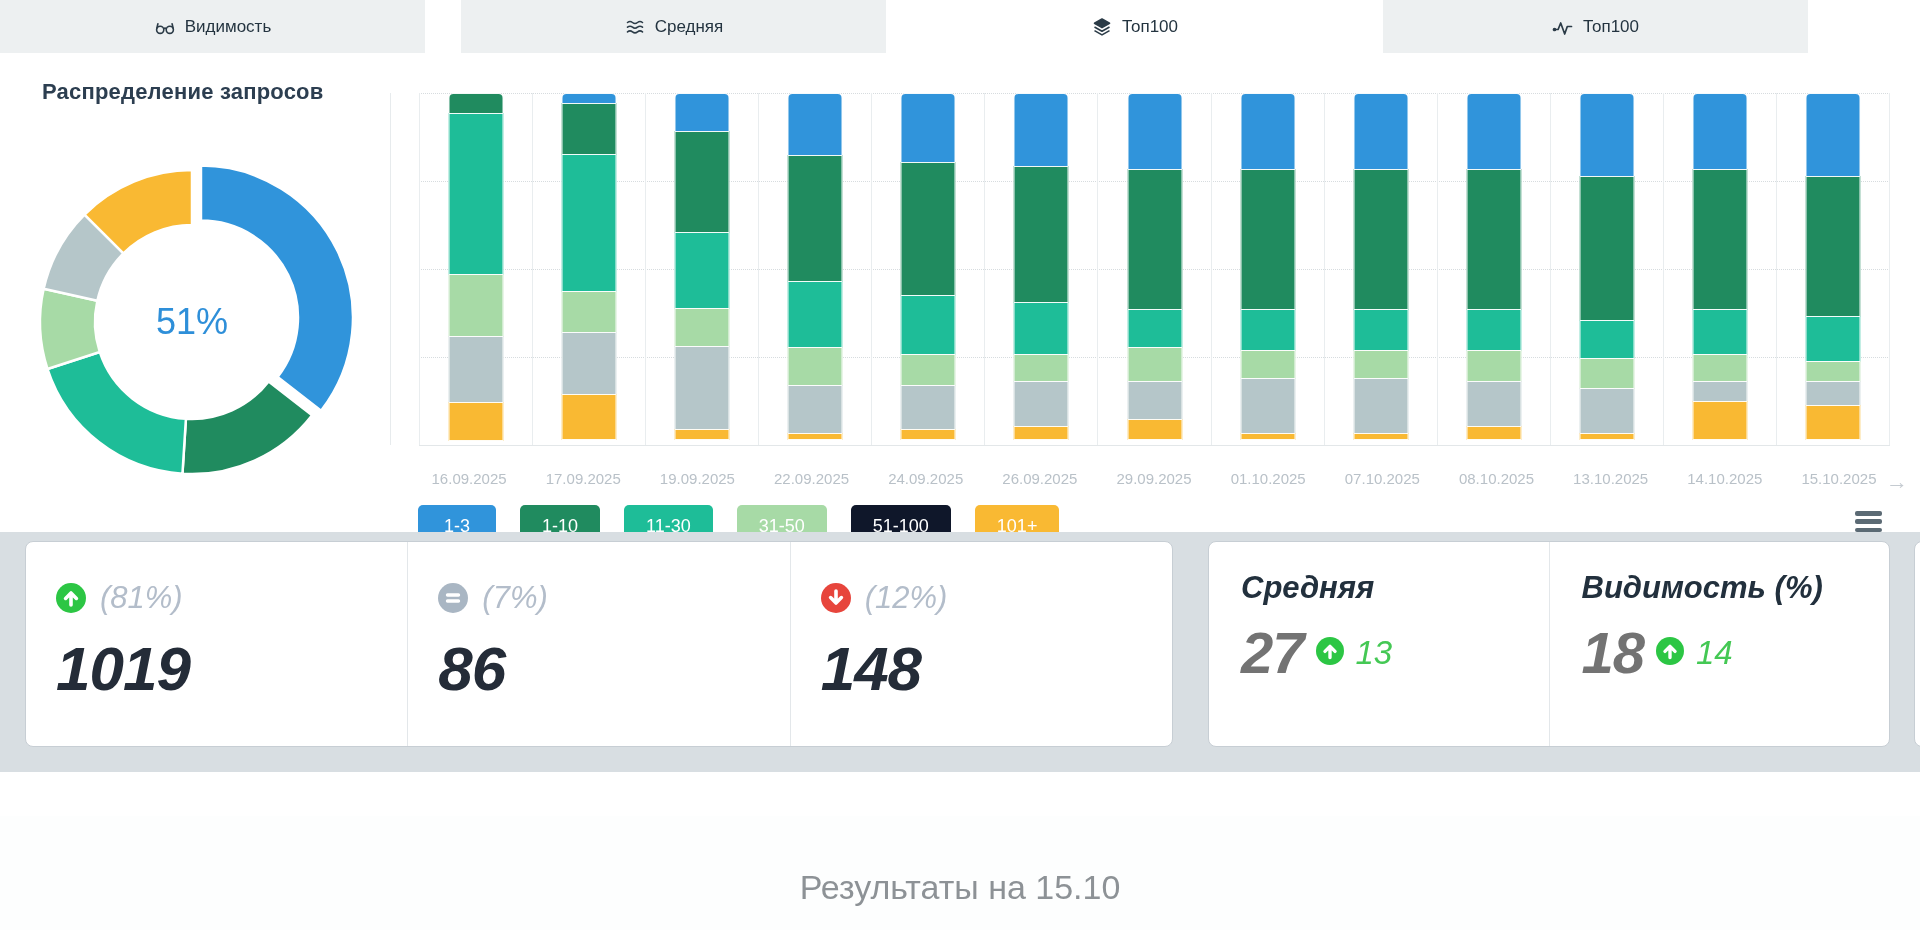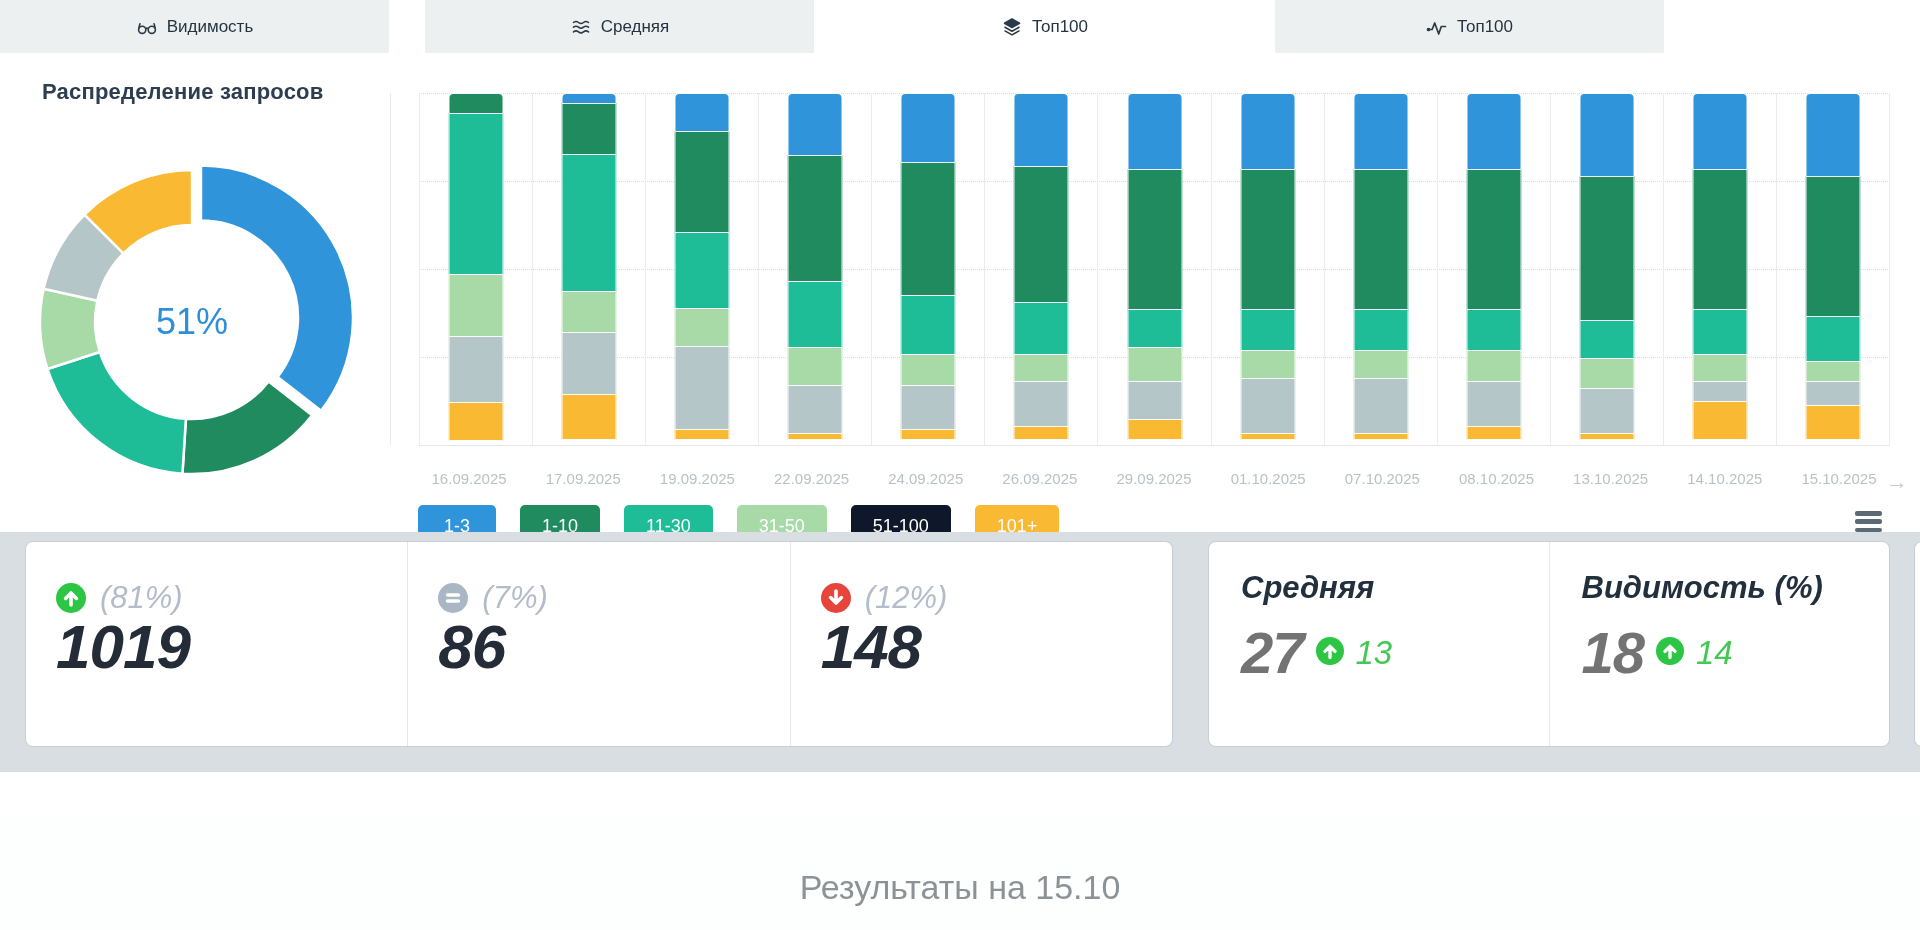--- a/index.html
+++ b/index.html
@@ -3,21 +3,21 @@
 <meta charset="utf-8">
 <style>
   html,body{margin:0;padding:0;}
   body{
     width:1920px;height:930px;position:relative;overflow:hidden;
     background:#fff;
     font-family:"Liberation Sans","DejaVu Sans",sans-serif;
     color:#243440;
   }
   
-  .tabbar{position:absolute;left:0;top:0;width:1664px;height:53px;display:flex;gap:36px;}
+  .tabbar{position:absolute;left:0;top:0;width:1808px;height:53px;display:flex;gap:36px;}
   .tab{
     flex:1;display:flex;align-items:center;justify-content:center;gap:9px;
     background:#edf0f1;font-size:17px;font-weight:500;color:#243440;cursor:pointer;
   }
   .tab.active{background:#ffffff;}
   .tab svg{display:block;}
   
   .chart-section{position:absolute;left:0;top:53px;width:1920px;height:507px;background:#fff;}
   .donut-title{
     position:absolute;left:42px;top:26px;width:320px;
@@ -75,21 +75,21 @@
   .panel-a{left:25px;width:1148px;}
   .panel-b{left:1208px;width:682px;}
   .panel-sliver{
     position:absolute;top:9px;left:1914px;width:14px;height:206px;background:#fff;
     border:1px solid #c7ced4;border-radius:8px 0 0 8px;box-sizing:border-box;
   }
   .cell{flex:1;padding:38px 0 0 30px;box-sizing:border-box;}
   .cell + .cell{border-left:1px solid #e3e7ea;}
   .cell-head{display:flex;align-items:center;gap:14px;font-size:31px;color:#b3bdca;}
   .cell-head svg{display:block;}
-  .big-number{font-size:62px;font-weight:700;color:#242c38;letter-spacing:-1px;line-height:1;}
+  .big-number{margin-top:22px;font-size:62px;font-weight:700;color:#242c38;letter-spacing:-1px;line-height:1;}
   .mcell{flex:1;padding:28px 0 0 32px;box-sizing:border-box;}
   .mcell + .mcell{border-left:1px solid #e3e7ea;}
   .mtitle{font-size:31px;font-weight:700;color:#22303d;}
   .mrow{margin-top:18px;display:flex;align-items:center;gap:12px;}
   .mvalue{font-size:58px;font-weight:700;color:#737373;letter-spacing:-1px;line-height:1;}
   .delta{font-size:33px;color:#44c854;}
   
   .footer{position:absolute;left:0;top:816px;width:1920px;height:130px;background:#fdfefe;text-align:center;}
   .footer span{display:inline-block;margin-top:52px;font-size:34px;color:#8d9296;}
 </style>

